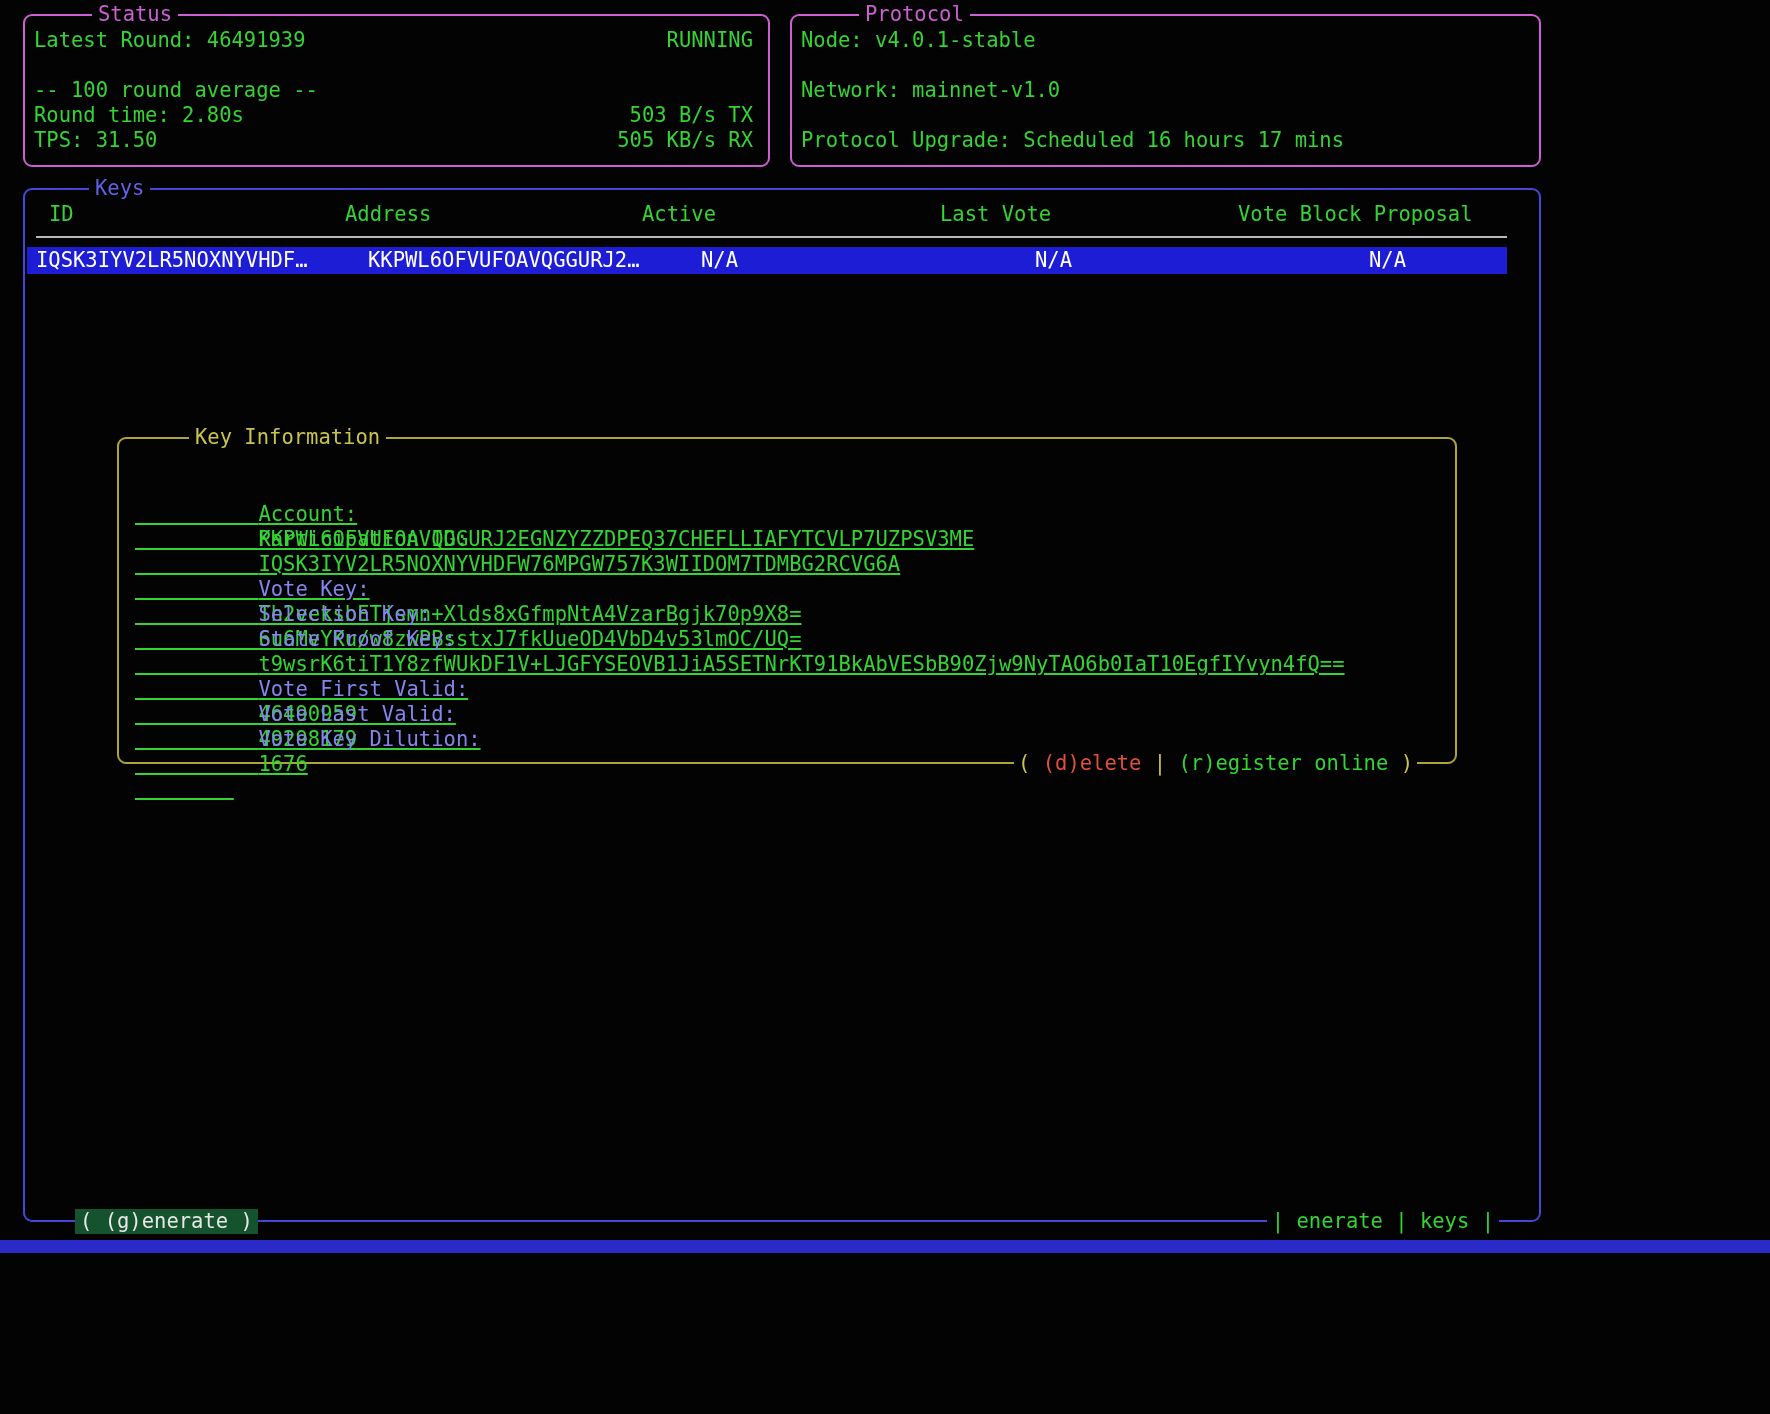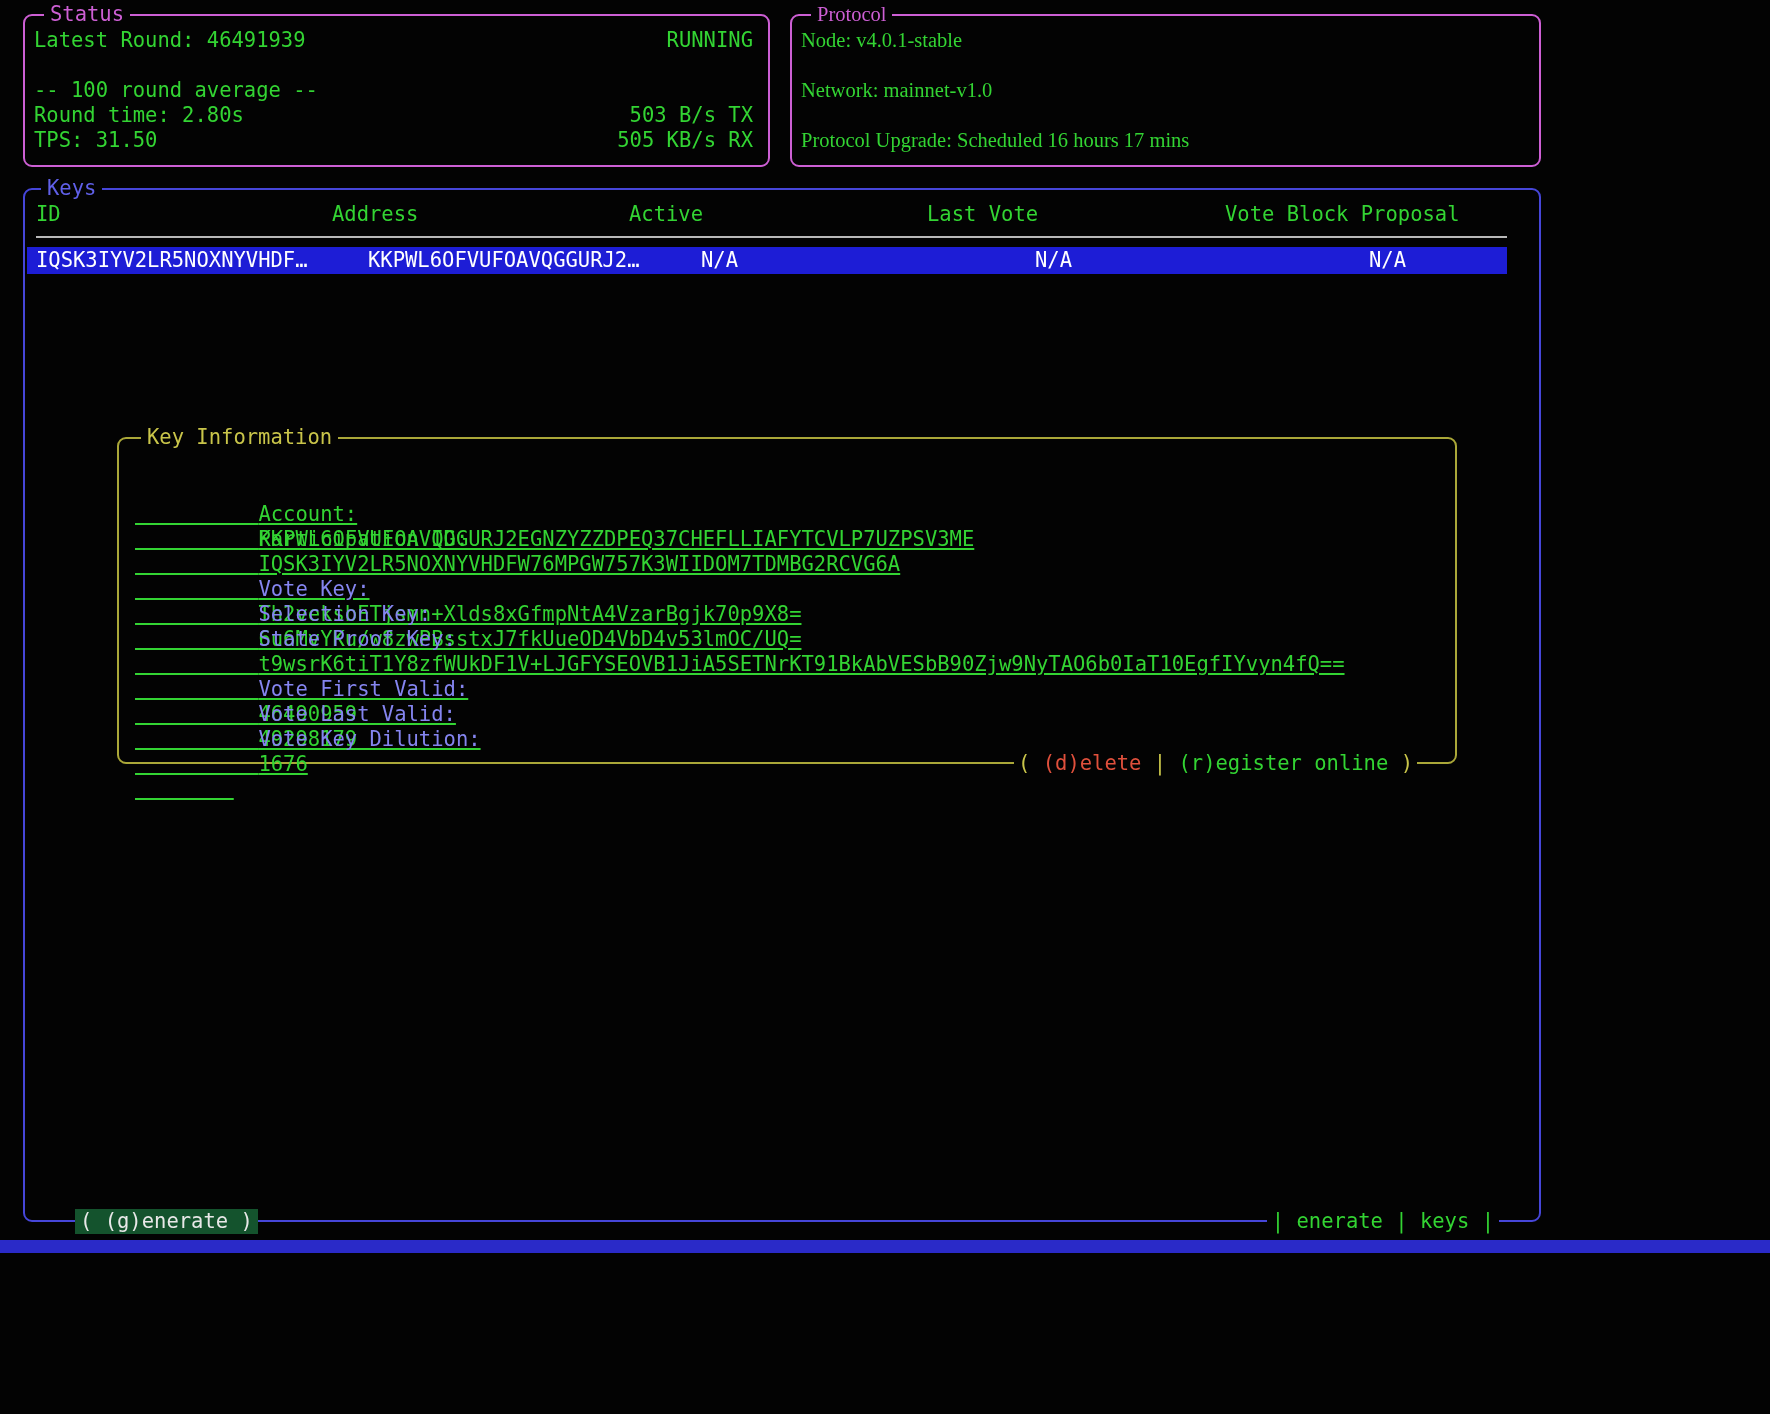--- a/index.html
+++ b/index.html
@@ -5,40 +5,40 @@
   html, body { margin:0; padding:0; background:#000; }
   .screen {
     position:relative; width:1770px; height:1414px;
     background:#030303; overflow:hidden;
     font-family:"DejaVu Sans Mono", monospace;
     font-size:20.5px; line-height:25px;
     color:#33d433;
   }
   .tui-box { position:absolute; border:2px solid; border-radius:9px; box-sizing:border-box; }
   .box-title {
-    position:absolute; top:-14px; background:#030303; padding:0 6px; white-space:pre;
+    position:absolute; top:-14px; background:#030303; padding:0 6px; white-space:pre;margin-left:48px;
   }
   .status-box   { left:23px;  top:14px;  width:747px;  height:153px; border-color:#cd5fd4; }
-  .protocol-box { left:790px; top:14px;  width:751px;  height:153px; border-color:#cd5fd4;font-family:Liberation Serif, serif; }
+  .protocol-box { left:790px; top:14px;  width:751px;  height:153px; border-color:#cd5fd4; }
   .keys-box     { left:23px;  top:188px; width:1518px; height:1034px; border-color:#4646d9; }
   .keyinfo-box  { left:92px;  top:247px; width:1340px; height:327px;  border-color:#aaa738; }
 
   .status-box .box-title, .protocol-box .box-title { color:#cd5fd4; left:19px; }
   .keys-box .box-title { color:#6060e8; left:16px; }
   .keyinfo-box .box-title { color:#c9c54a; left:22px; }
 
   .box-content { padding:12px 15px 0 9px; }
   .line { height:25px; white-space:pre; }
   .flex-line { display:flex; justify-content:space-between; height:25px; white-space:pre; }
   .spacer { height:25px; }
 
   
   .table-head {
     display:grid; grid-template-columns:296px 297px 298px 298px auto;
-    margin:12px 32px 0 11px; height:25px; white-space:pre;
+    margin:12px 32px 0 24px; height:25px; white-space:pre;
   }
   .table-rule { border-top:2px solid #b9b9b9; margin:9px 32px 0 11px; height:0; }
   .table-row {
     display:grid; grid-template-columns:296px 297px 298px 298px auto;
     margin:9px 32px 0 2px; padding-left:9px; height:27px; align-items:center;
     background:#1d1dd6; color:#ffffff; white-space:pre; cursor:pointer;gap:36px;
   }
 
   
   .keyinfo-content { padding:38px 18px 0 16px;text-decoration:underline; }

